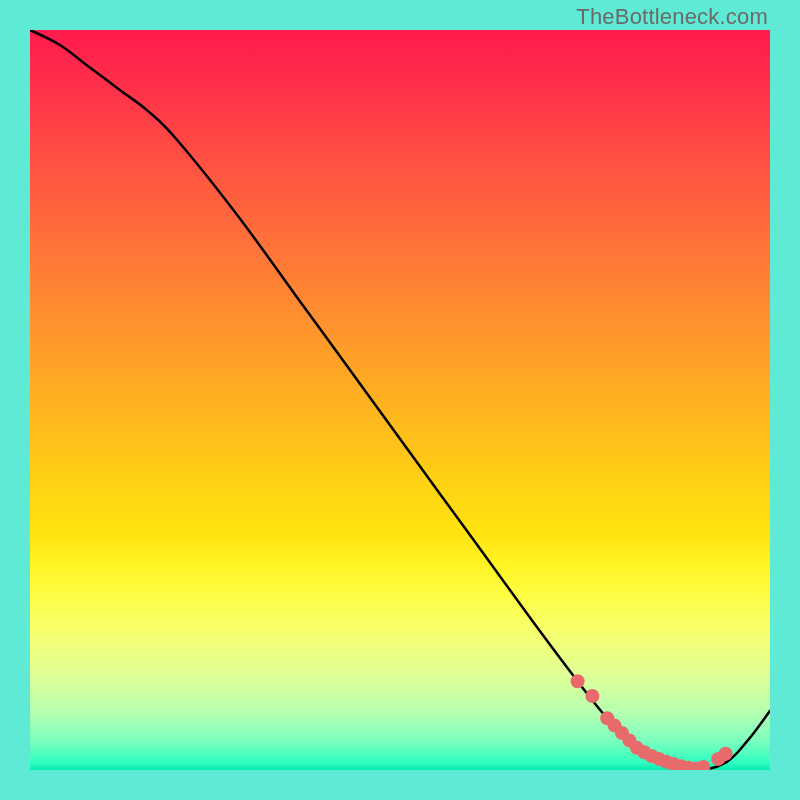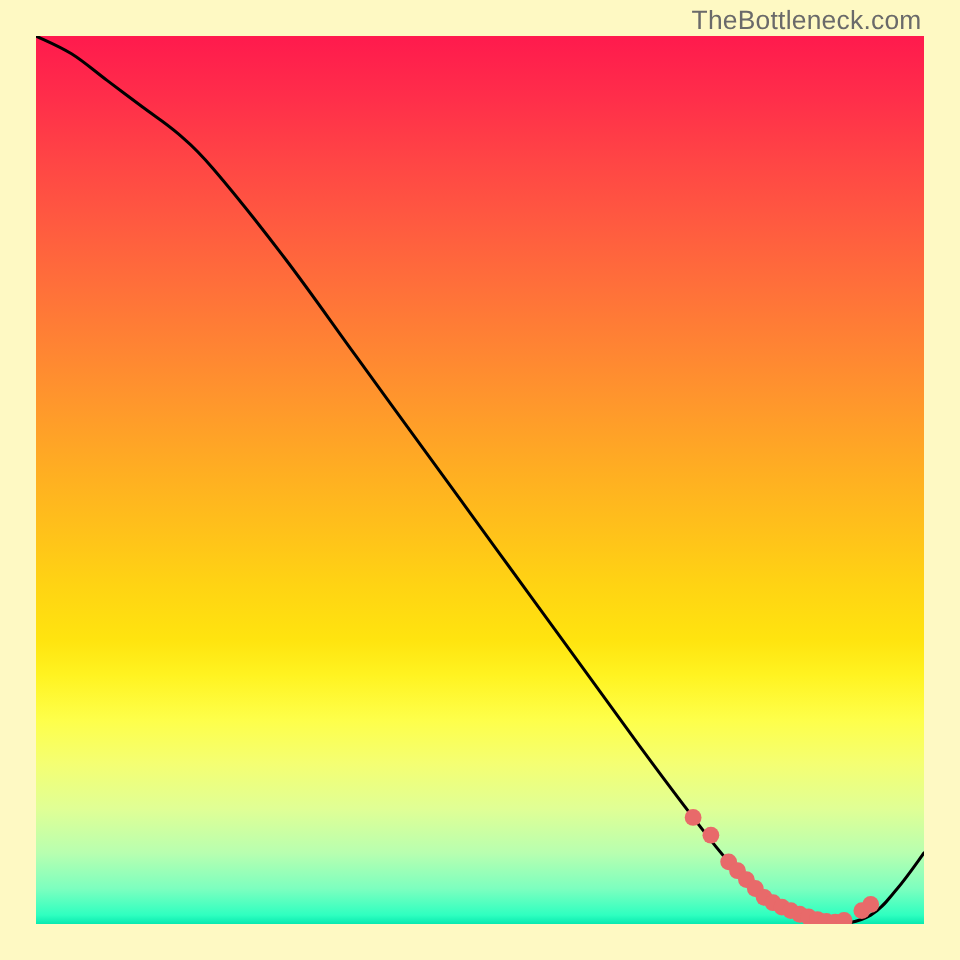--- a/index.html
+++ b/index.html
@@ -8,21 +8,21 @@
     width: 800px;
     height: 800px;
     background: #000;
     overflow: hidden;
     font-family: Arial, Helvetica, sans-serif;
   }
   .stage {
     position: relative;
     width: 800px;
     height: 800px;
-    background: #fef9c3;
+    background: #5eead4;
   }
   .plot-area {
     position: absolute;
     left: 30px;
     top: 30px;
     width: 740px;
     height: 740px;
     
     background: linear-gradient(to bottom,
       #ff1a4d 0%,

